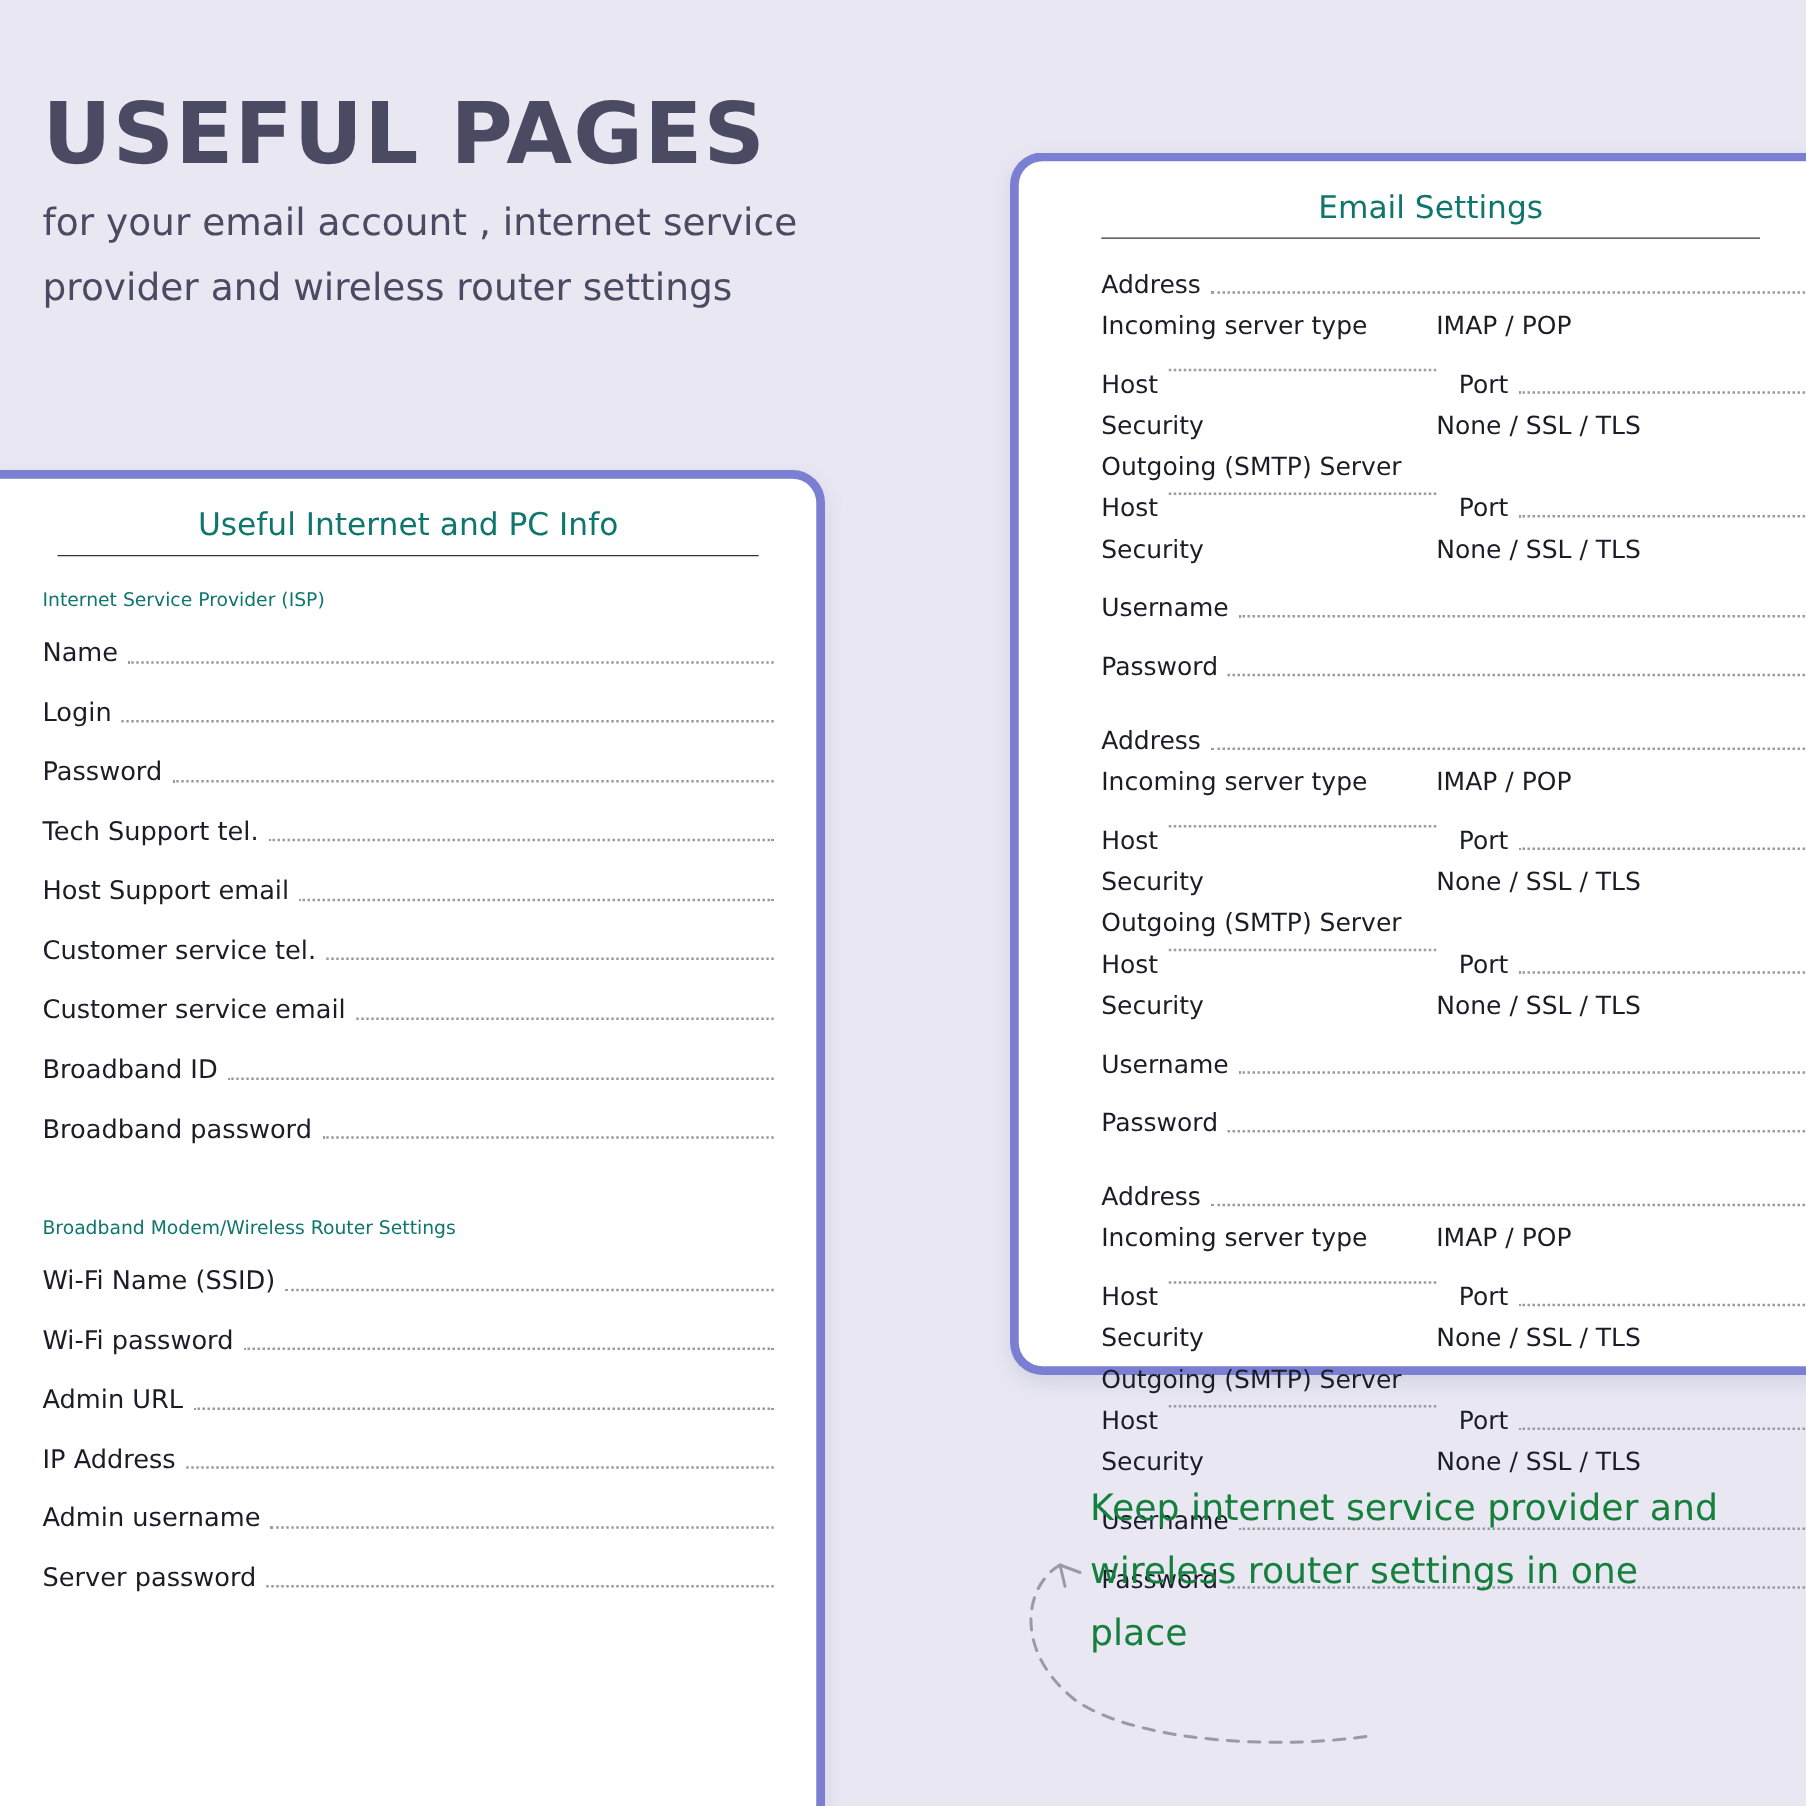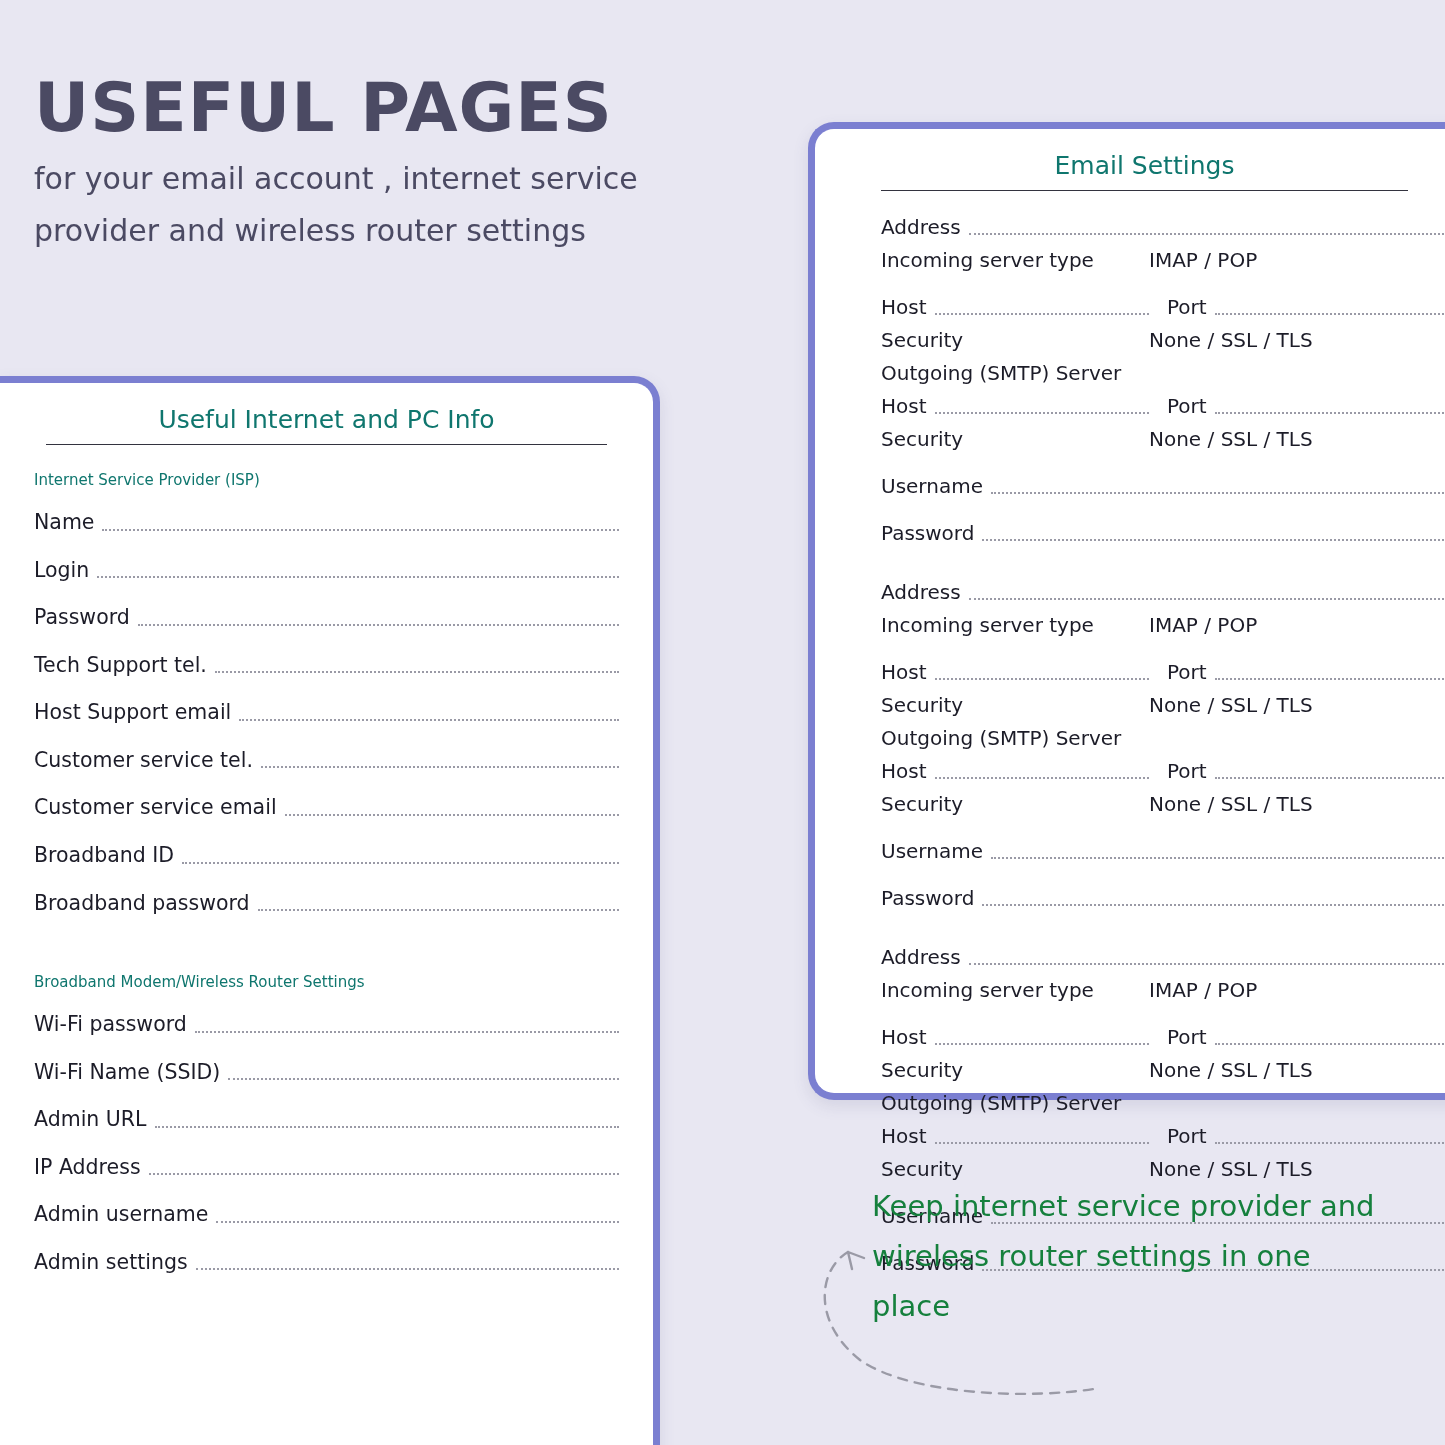--- a/index.html
+++ b/index.html
@@ -113,21 +113,21 @@
   }
   .r-field .lbl { white-space: nowrap; padding-right: 8px; }
   .r-field .dots {
     flex: 1 1 auto;
     border-bottom: 2.2px dotted #9a9aa6;
     height: 1px;
     margin-bottom: 4px;
   }
   .r-field .val { white-space: nowrap; padding-left: 0px; }
   .r-split { display: flex; align-items: flex-end; }
-  .r-split .left-part { flex: 0 0 268px; display: flex; align-items: flex-end; }
+  .r-split .left-part { flex: 0 0 268px; display: flex; }
   .r-split .right-part { flex: 1 1 auto; display: flex; align-items: flex-end; padding-left: 18px; }
   .r-field .fixed-col { flex: 0 0 268px; }
   .gap-sm { height: 14px; }
   .gap-md { height: 26px; }
   .gap-lg { height: 34px; }
 
   .misc {
     position: absolute;
     right: 14px;
     bottom: 18px;
@@ -204,41 +204,41 @@
     <div class="field">
       <span class="lbl">Broadband password</span>
       <span class="dots"></span>
     </div>
 
     <div class="gap-lg"></div>
 
     <div class="section-label">Broadband Modem/Wireless Router Settings</div>
 
     <div class="field">
+      <span class="lbl">Wi-Fi Name (SSID)</span>
+      <span class="dots"></span>
+    </div>
+    <div class="field">
       <span class="lbl">Wi-Fi password</span>
       <span class="dots"></span>
     </div>
     <div class="field">
-      <span class="lbl">Wi-Fi Name (SSID)</span>
-      <span class="dots"></span>
-    </div>
-    <div class="field">
       <span class="lbl">Admin URL</span>
       <span class="dots"></span>
     </div>
     <div class="field">
       <span class="lbl">IP Address</span>
       <span class="dots"></span>
     </div>
     <div class="field">
       <span class="lbl">Admin username</span>
       <span class="dots"></span>
     </div>
     <div class="field">
-      <span class="lbl">Admin settings</span>
+      <span class="lbl">Server password</span>
       <span class="dots"></span>
     </div>
 
     <div class="misc">MISC</div>
   </div>
 </div>
 
 <div class="card card-right">
   <div class="card-inner">
     <div class="card-heading">Email Settings</div>

